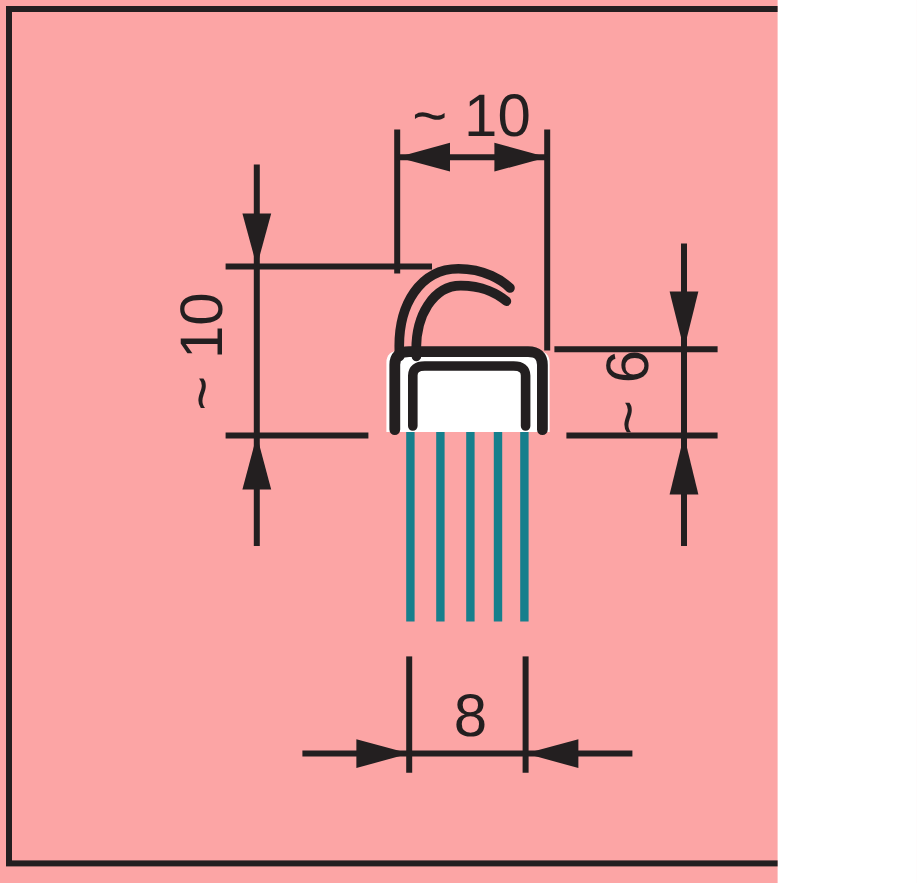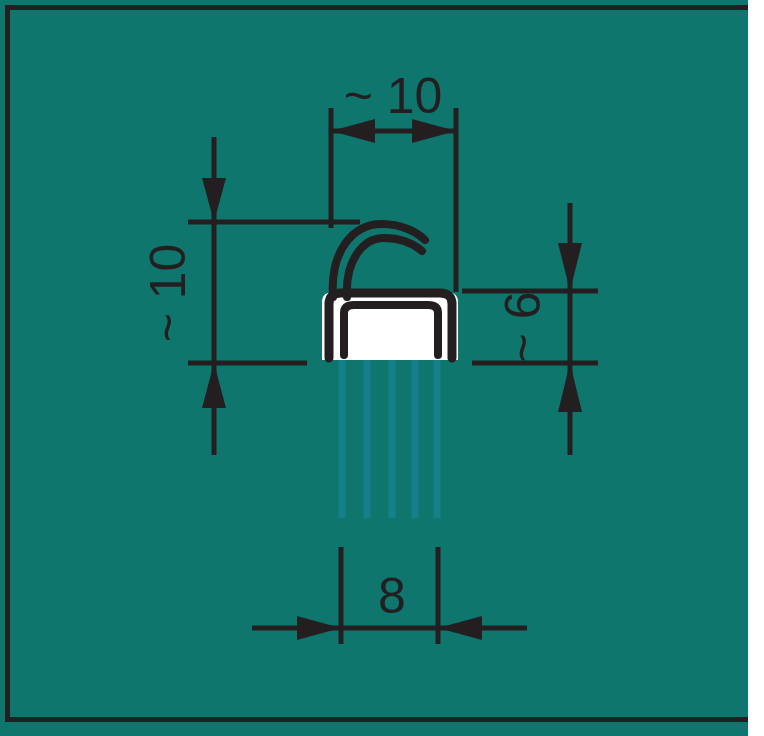--- a/index.html
+++ b/index.html
@@ -5,23 +5,23 @@
   html, body {
     margin: 0;
     padding: 0;
     background: #ffffff;
   }
   body {
     font-family: "Liberation Sans", sans-serif;
   }
   #drawing-root {
     position: relative;
-    width: 748px;
+    width: 648px;
     height: 736px;
-    background: #0f766e;
+    background: #fca5a5;
     overflow: hidden;
   }
   #drawing-svg {
     display: block;
     width: 764px;
     height: 736px;
   }
   .dim-text {
     font-family: "Liberation Sans", sans-serif;
     font-weight: 400;

